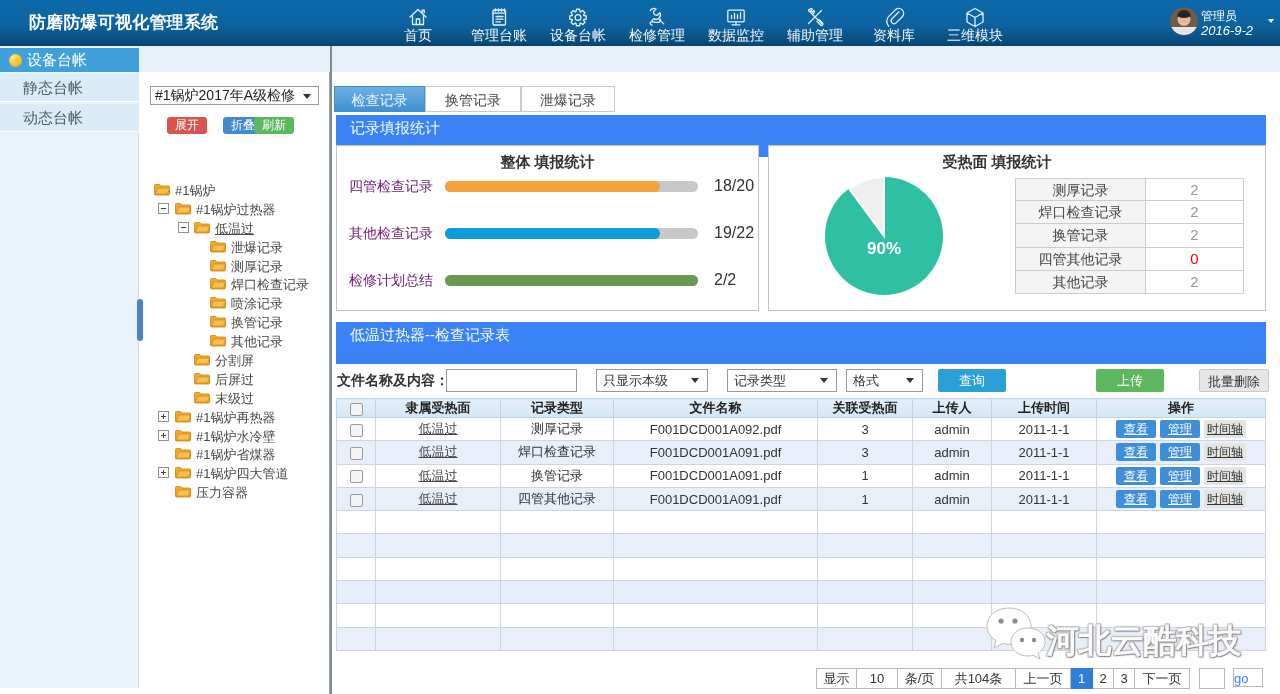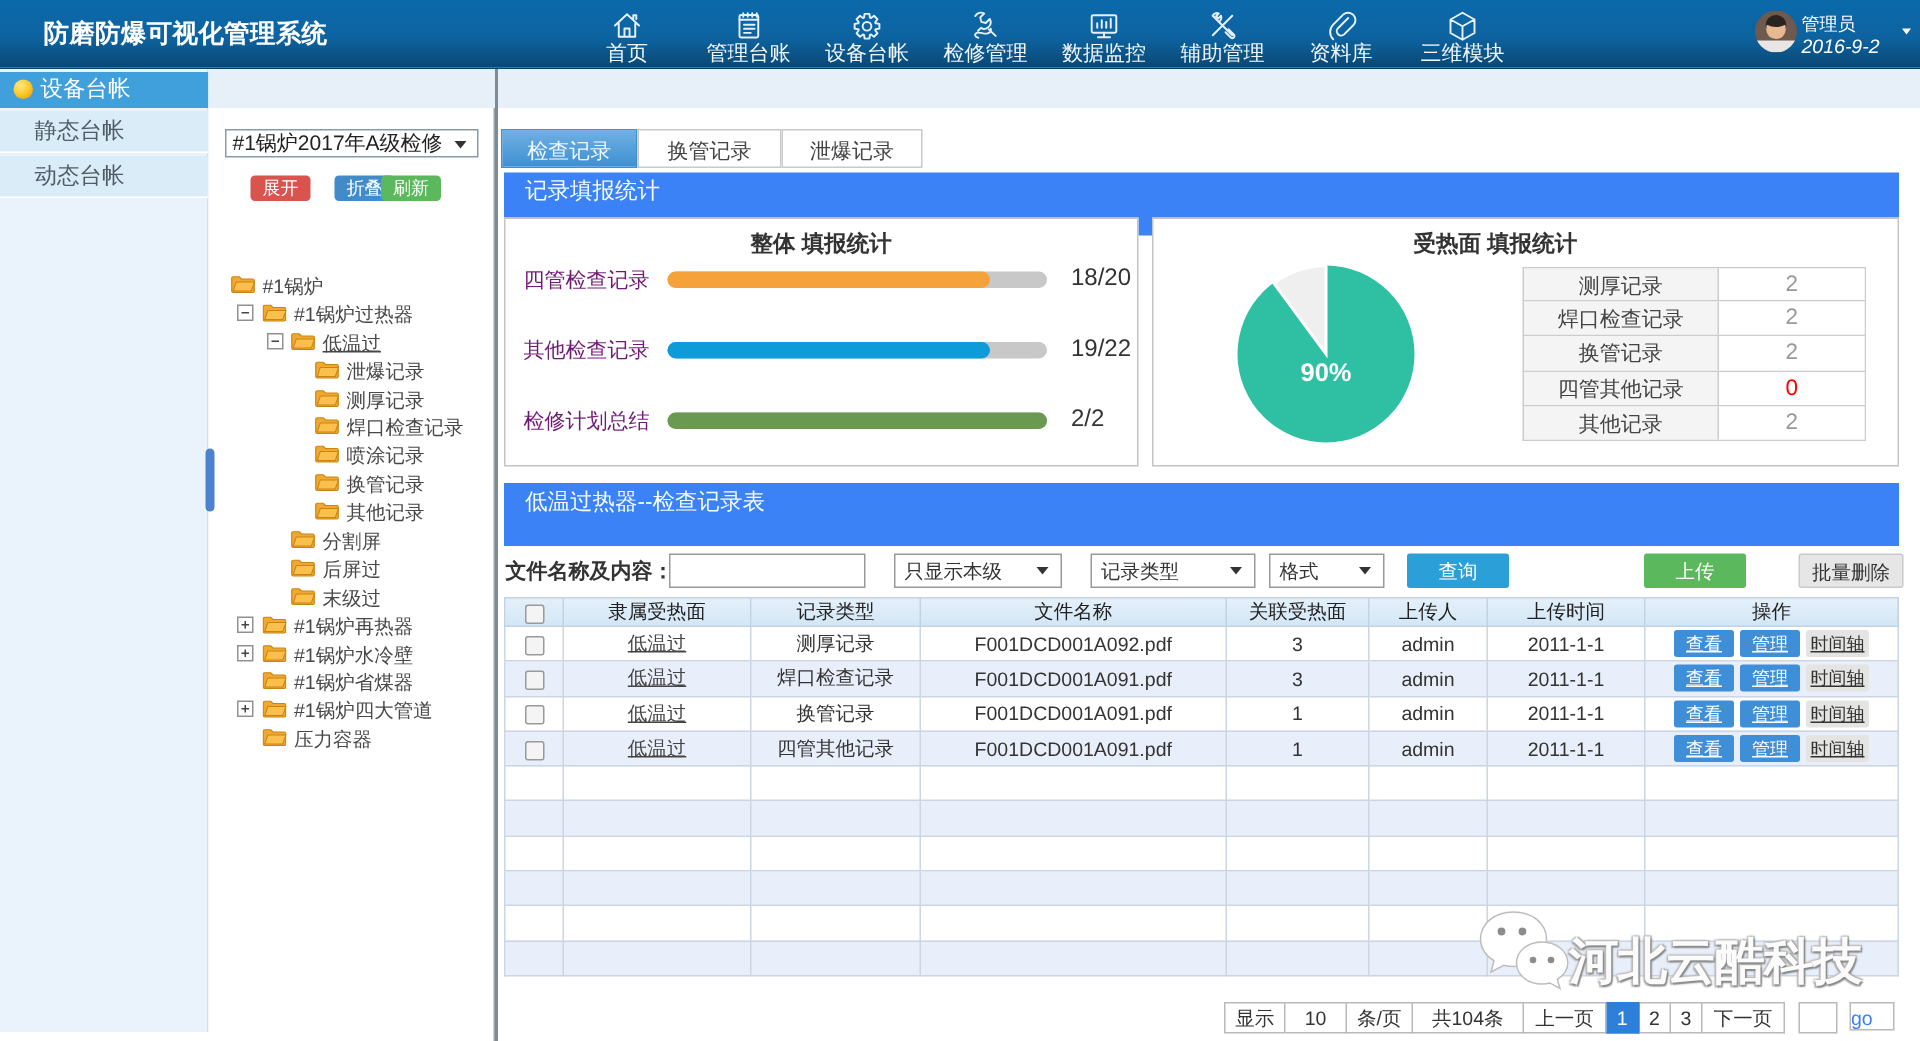--- a/index.html
+++ b/index.html
@@ -72,21 +72,21 @@
 
 #srow { position:absolute; left:0; top:314px; width:948px; height:48px; }
 #slabel { position:absolute; left:5px; top:12px; font-size:14px; font-weight:bold; color:#333; }
 .sinput { position:absolute; top:9px; height:23px; border:1px solid #999; background:#fff; }
 .ssel { position:absolute; top:9px; height:23px; border:1px solid #999; background:#fff; font-size:13px; color:#333; line-height:21px; padding-left:6px; }
 .ssel .ar { position:absolute; right:8px; top:8px; width:0; height:0; border-left:4px solid transparent; border-right:4px solid transparent; border-top:5px solid #333; }
 .sbtn { position:absolute; top:9px; height:23px; border-radius:2px; font-size:13px; color:#fff; text-align:center; line-height:23px; }
 
 
 #dtable { position:absolute; left:4px; top:352px; width:929px; border-collapse:collapse; table-layout:fixed; }
-#dtable th { background:linear-gradient(#e4f0fa,#d3e6f6); border:1px solid #c3d2e2; font-size:13px; color:#222; font-weight:normal; height:15px; }
+#dtable th { background:linear-gradient(#e4f0fa,#d3e6f6); border:1px solid #c3d2e2; font-size:13px; color:#222; font-weight:bold; height:15px; }
 #dtable td { border:1px solid #ccd6e3; font-size:13px; color:#333; height:23.3px; text-align:center; padding:0; }
 #dtable tr.alt td { background:#e9effa; }
 .rlink { text-decoration:underline; color:#444; }
 .obtn { display:inline-block; height:18px; border-radius:2px; font-size:12px; color:#fff; background:#3e8ed8; line-height:18px; padding:0 8px; margin:0 2px;text-decoration:underline; }
 .obtn.gray { background:#e4e4e3; border:none; color:#333; padding:0 3px; }
 .cbx { display:inline-block; width:13px; height:13px; border:1px solid #9a9a9a; border-radius:2px; background:#f4f4f4; vertical-align:middle; }
 
 
 #pager { position:absolute; left:484px; top:622px; height:21px; display:flex; font-size:13px; color:#333; }
 .pseg { height:21px; border:1px solid #b9b9b9; border-left:none; text-align:center; line-height:19px; }

